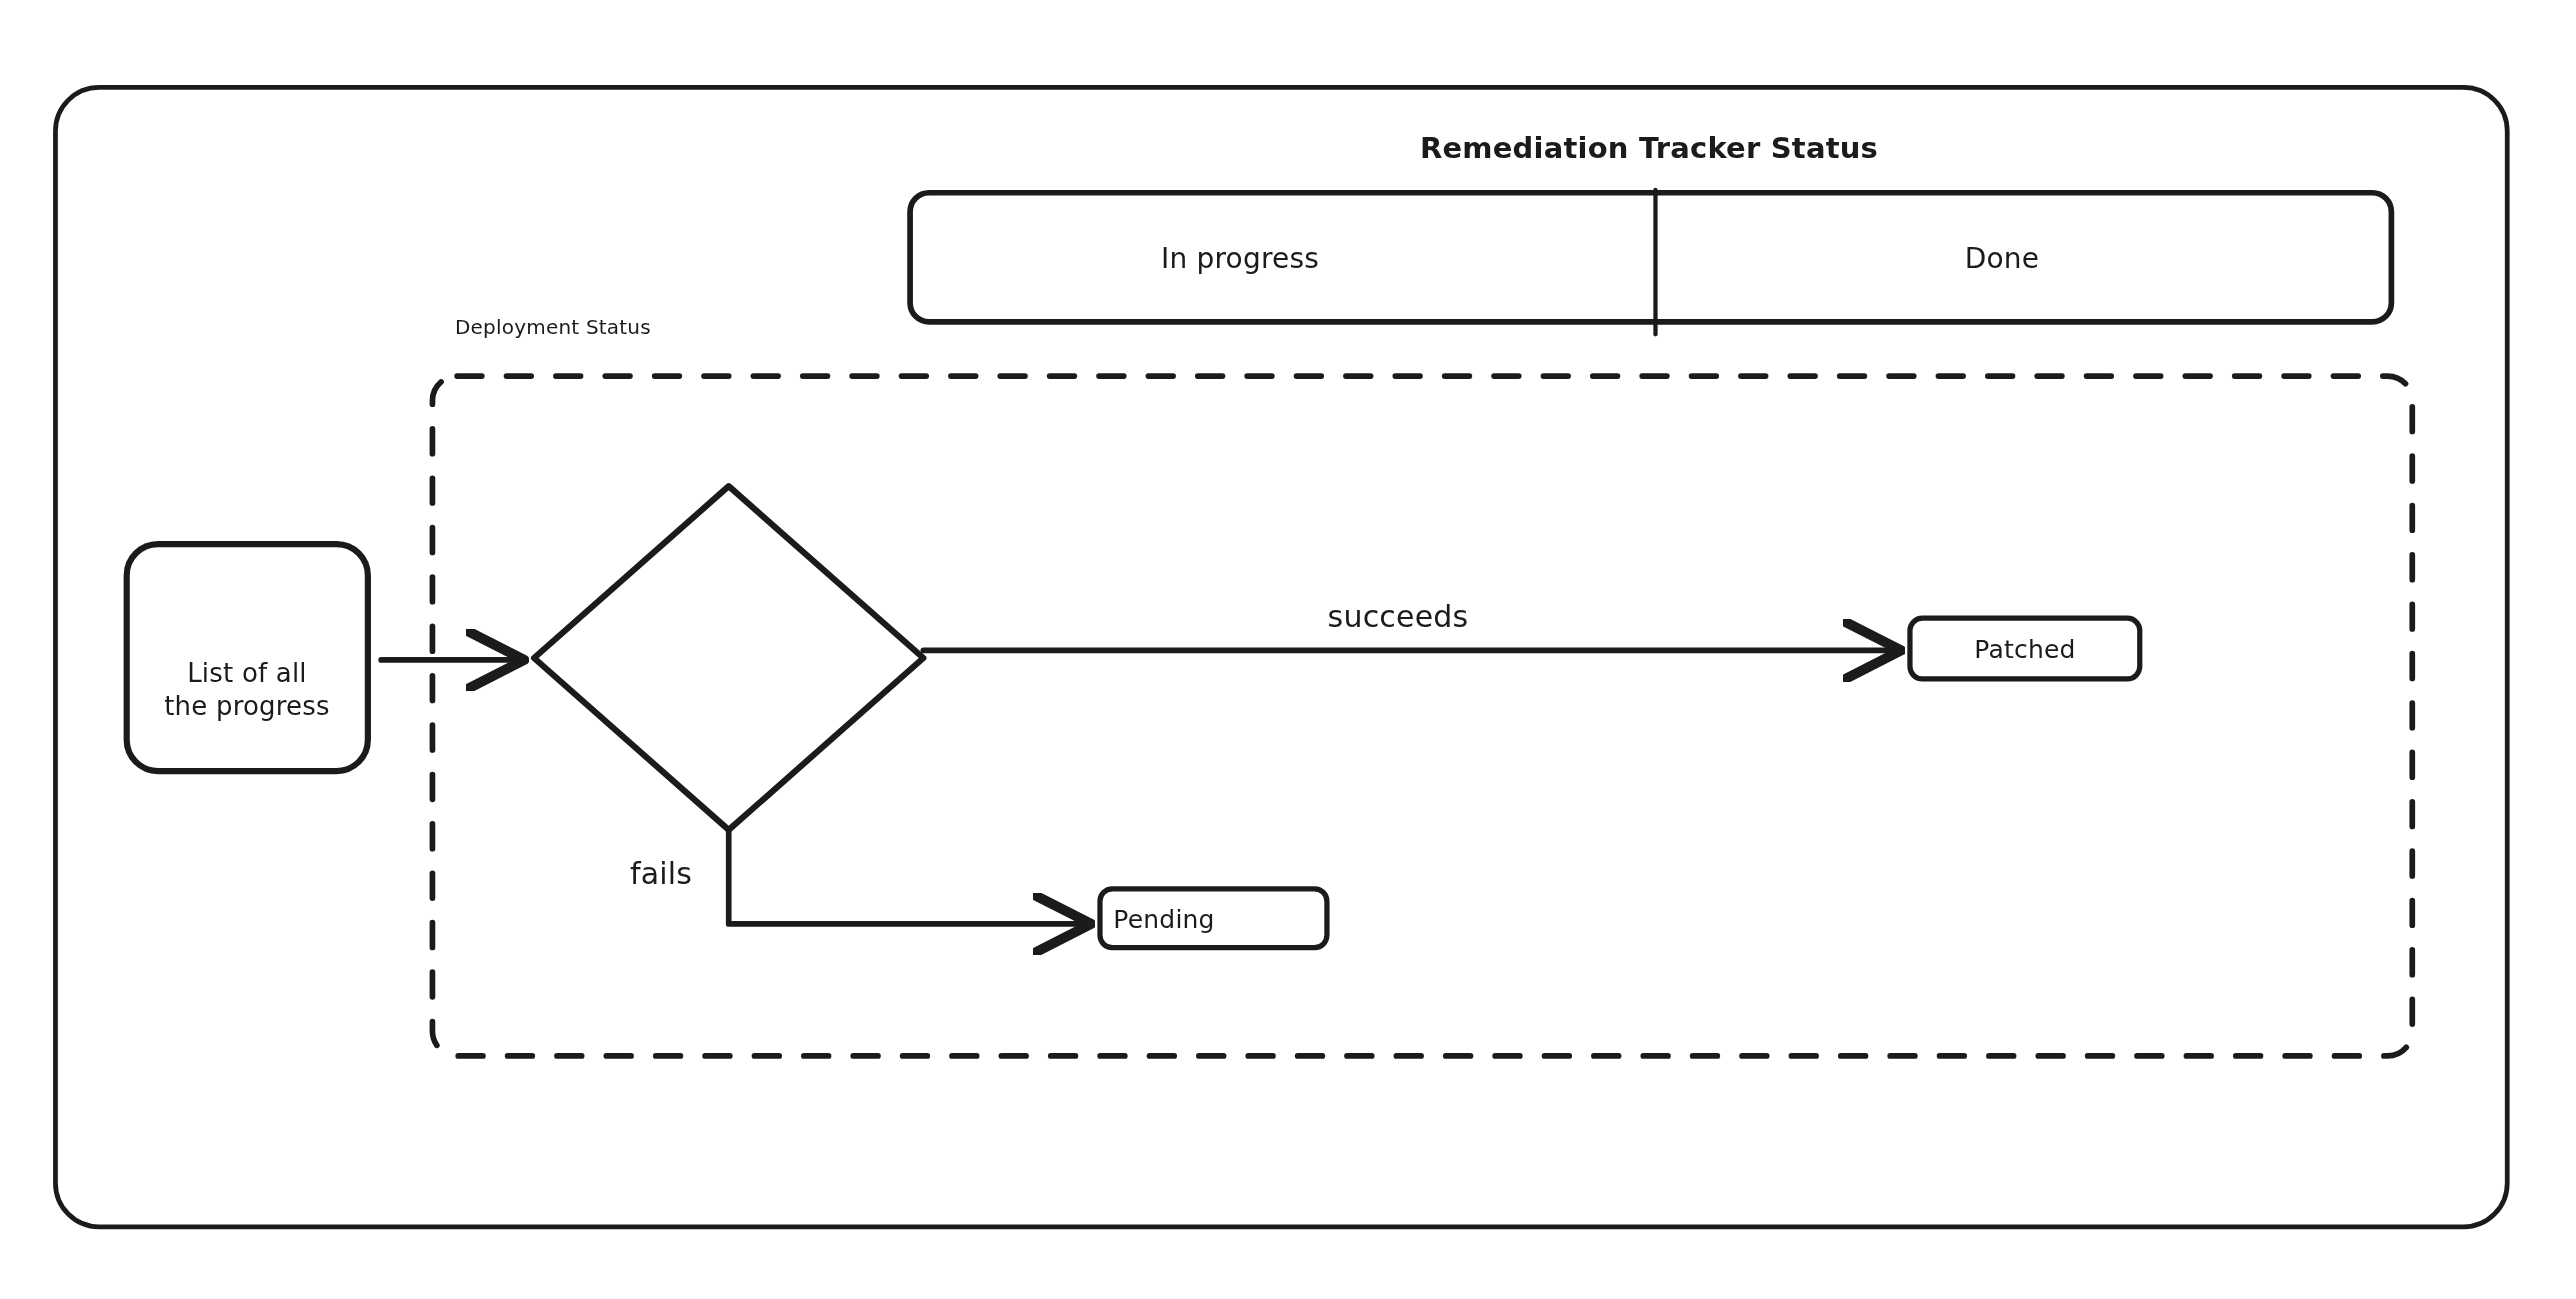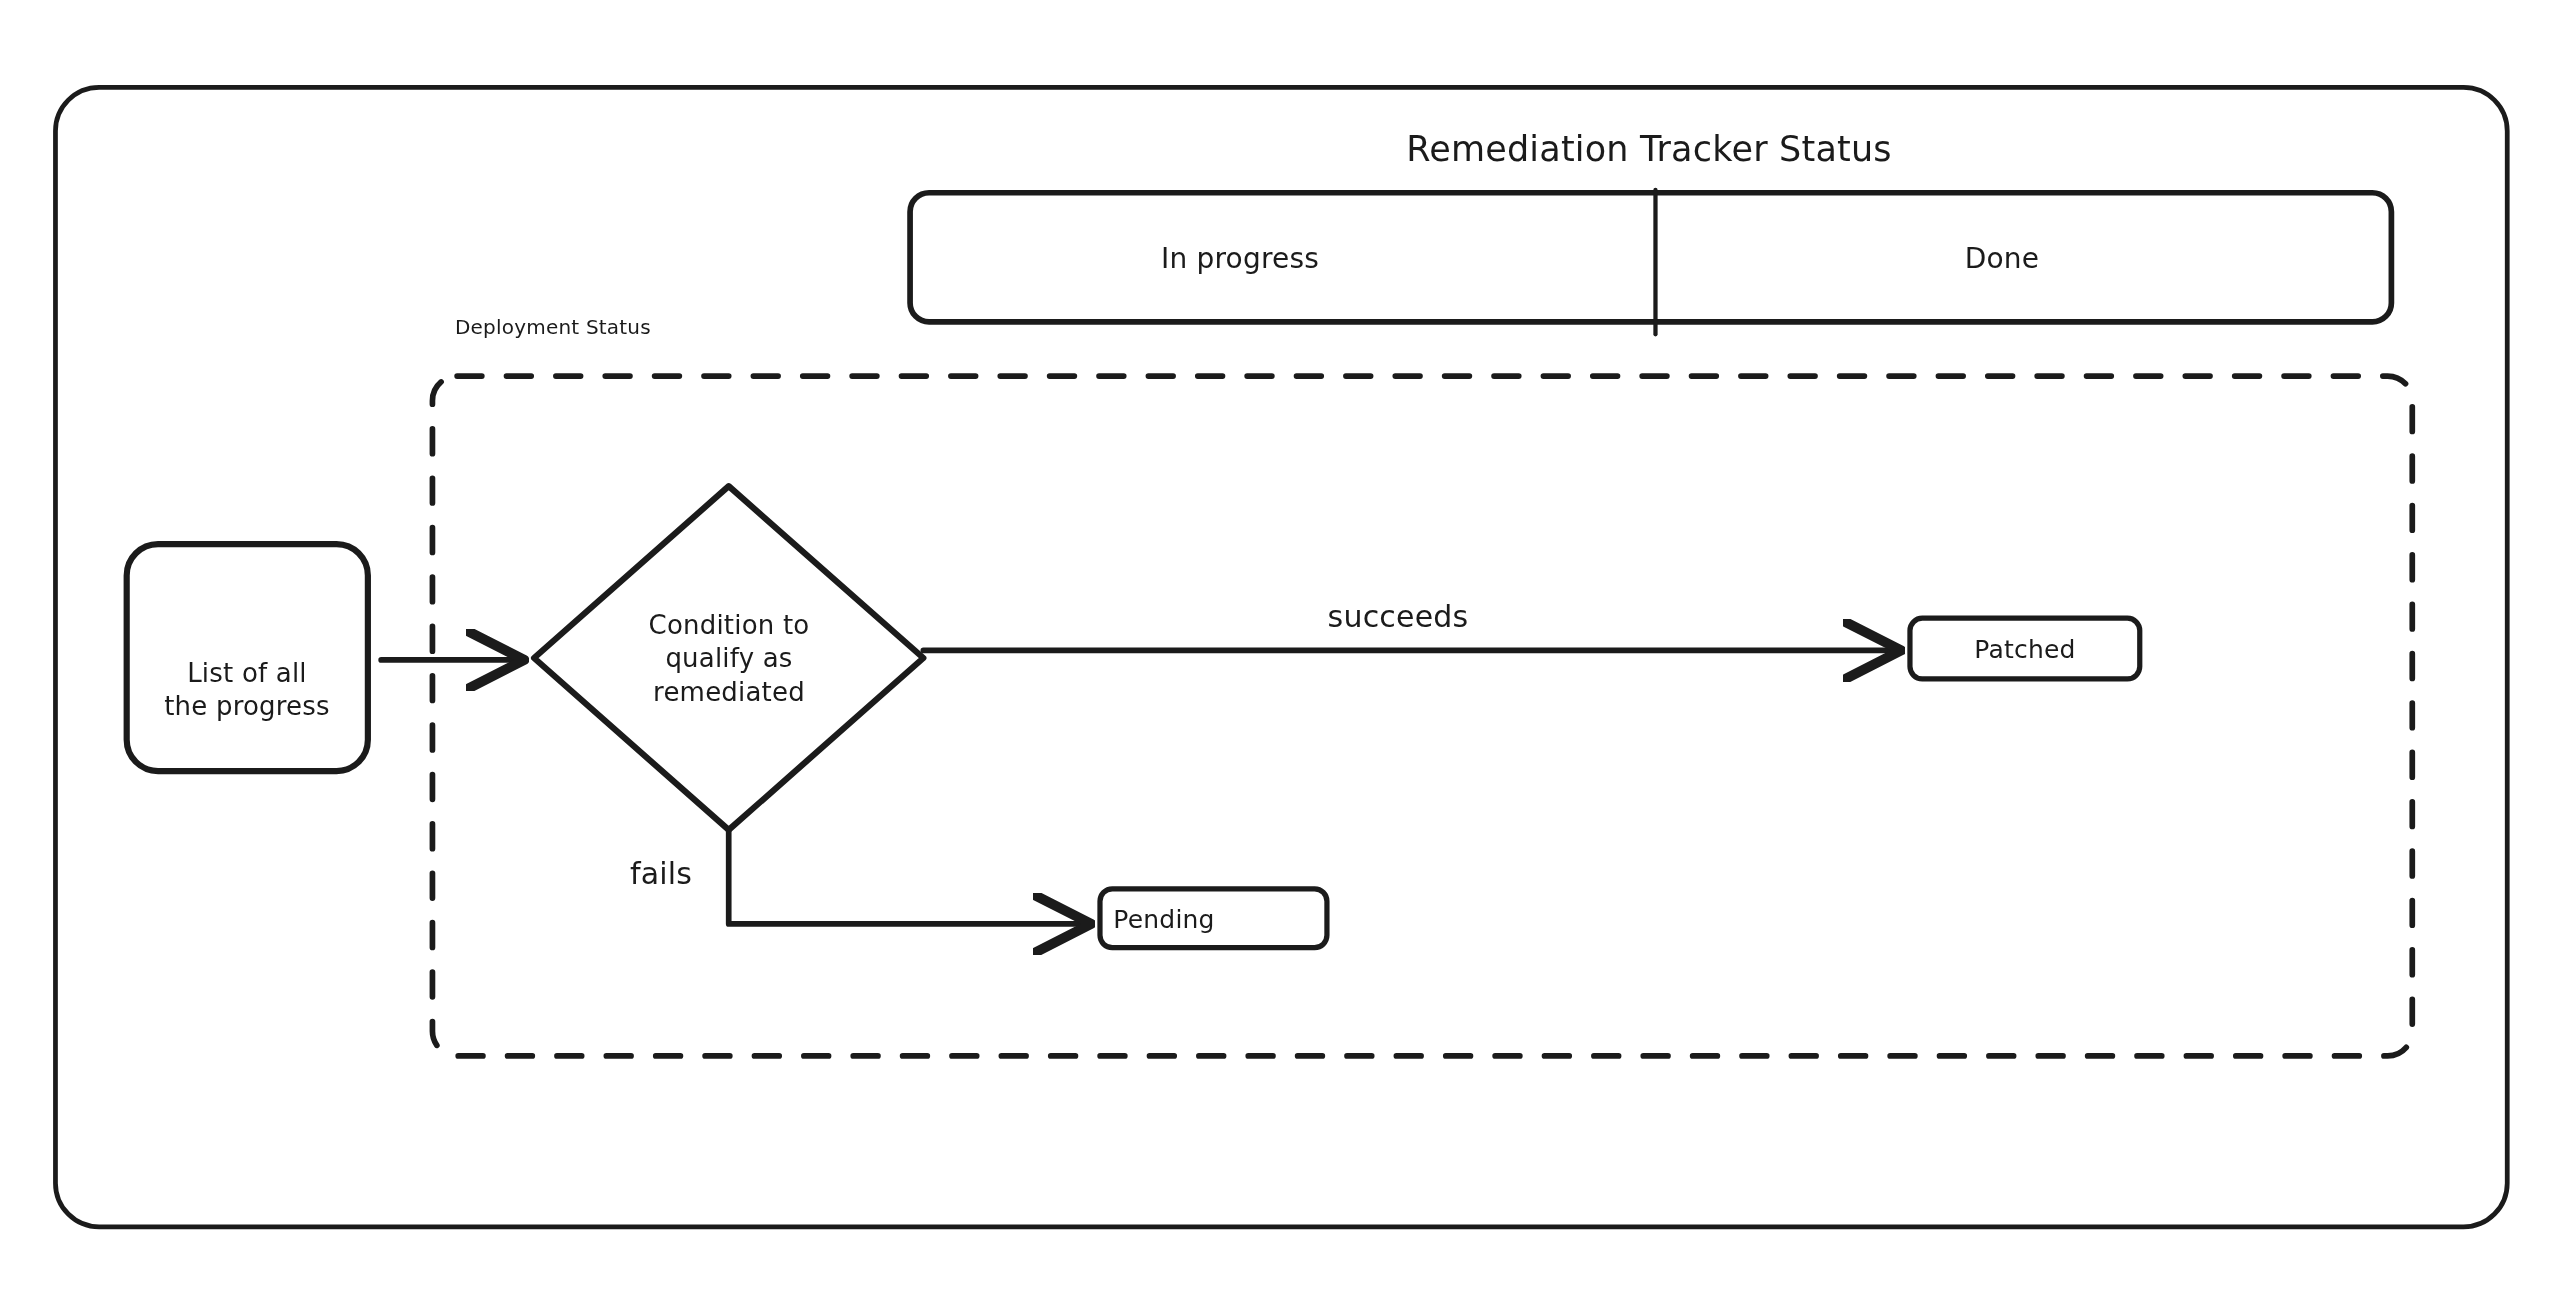--- a/index.html
+++ b/index.html
@@ -29,21 +29,21 @@
   .txt {
     position: absolute;
     color: #1b1b1b;
     font-family: "DejaVu Sans", sans-serif;
     font-weight: 400;
     text-align: center;
     white-space: pre;
     line-height: 1.28;
     letter-spacing: 0.2px;
   }
-  .t-title      { font-size: 35px; }
+  .t-title      { font-size: 29px; font-weight: bold; }
   .t-lane       { font-size: 28px; }
   .t-group      { font-size: 20px; }
   .t-node       { font-size: 26px; }
   .t-node-sm    { font-size: 25px; }
   .t-edge       { font-size: 30px; }
   .center-block {
     transform: translate(-50%, -50%);
   }
 </style>
 </head>
@@ -90,25 +90,20 @@
 
   <div class="txt t-lane center-block" style="left:2002px; top:259px;">Done</div>
 
   <div class="txt t-group" style="left:455px; top:315px; text-align:left;">Deployment Status</div>
 
   <div style="position:absolute; left:247px; top:690px; transform:translate(-50%,-50%);">
     <div class="txt t-node" style="position:relative; left:0; top:0;">List of all</div>
     <div class="txt t-node" style="position:relative; left:0; top:0;">the progress</div>
   </div>
 
-  <div style="position:absolute; left:729px; top:659px; transform:translate(-50%,-50%);">
-    <div class="txt t-node" style="position:relative; left:0; top:0;">Condition to</div>
-    <div class="txt t-node" style="position:relative; left:0; top:0;">qualify as</div>
-    <div class="txt t-node" style="position:relative; left:0; top:0;">remediated</div>
-  </div>
 
   <div class="txt t-node-sm center-block" style="left:2025px; top:650px;">Patched</div>
 
   <div class="txt t-node-sm center-block" style="left:1164px; top:920px;text-align:right;">Pending</div>
 
   <div class="txt t-edge center-block" style="left:1398px; top:617px;">succeeds</div>
 
   <div class="txt t-edge center-block" style="left:661px; top:874px;text-align:right;">fails</div>
 
 </div>

